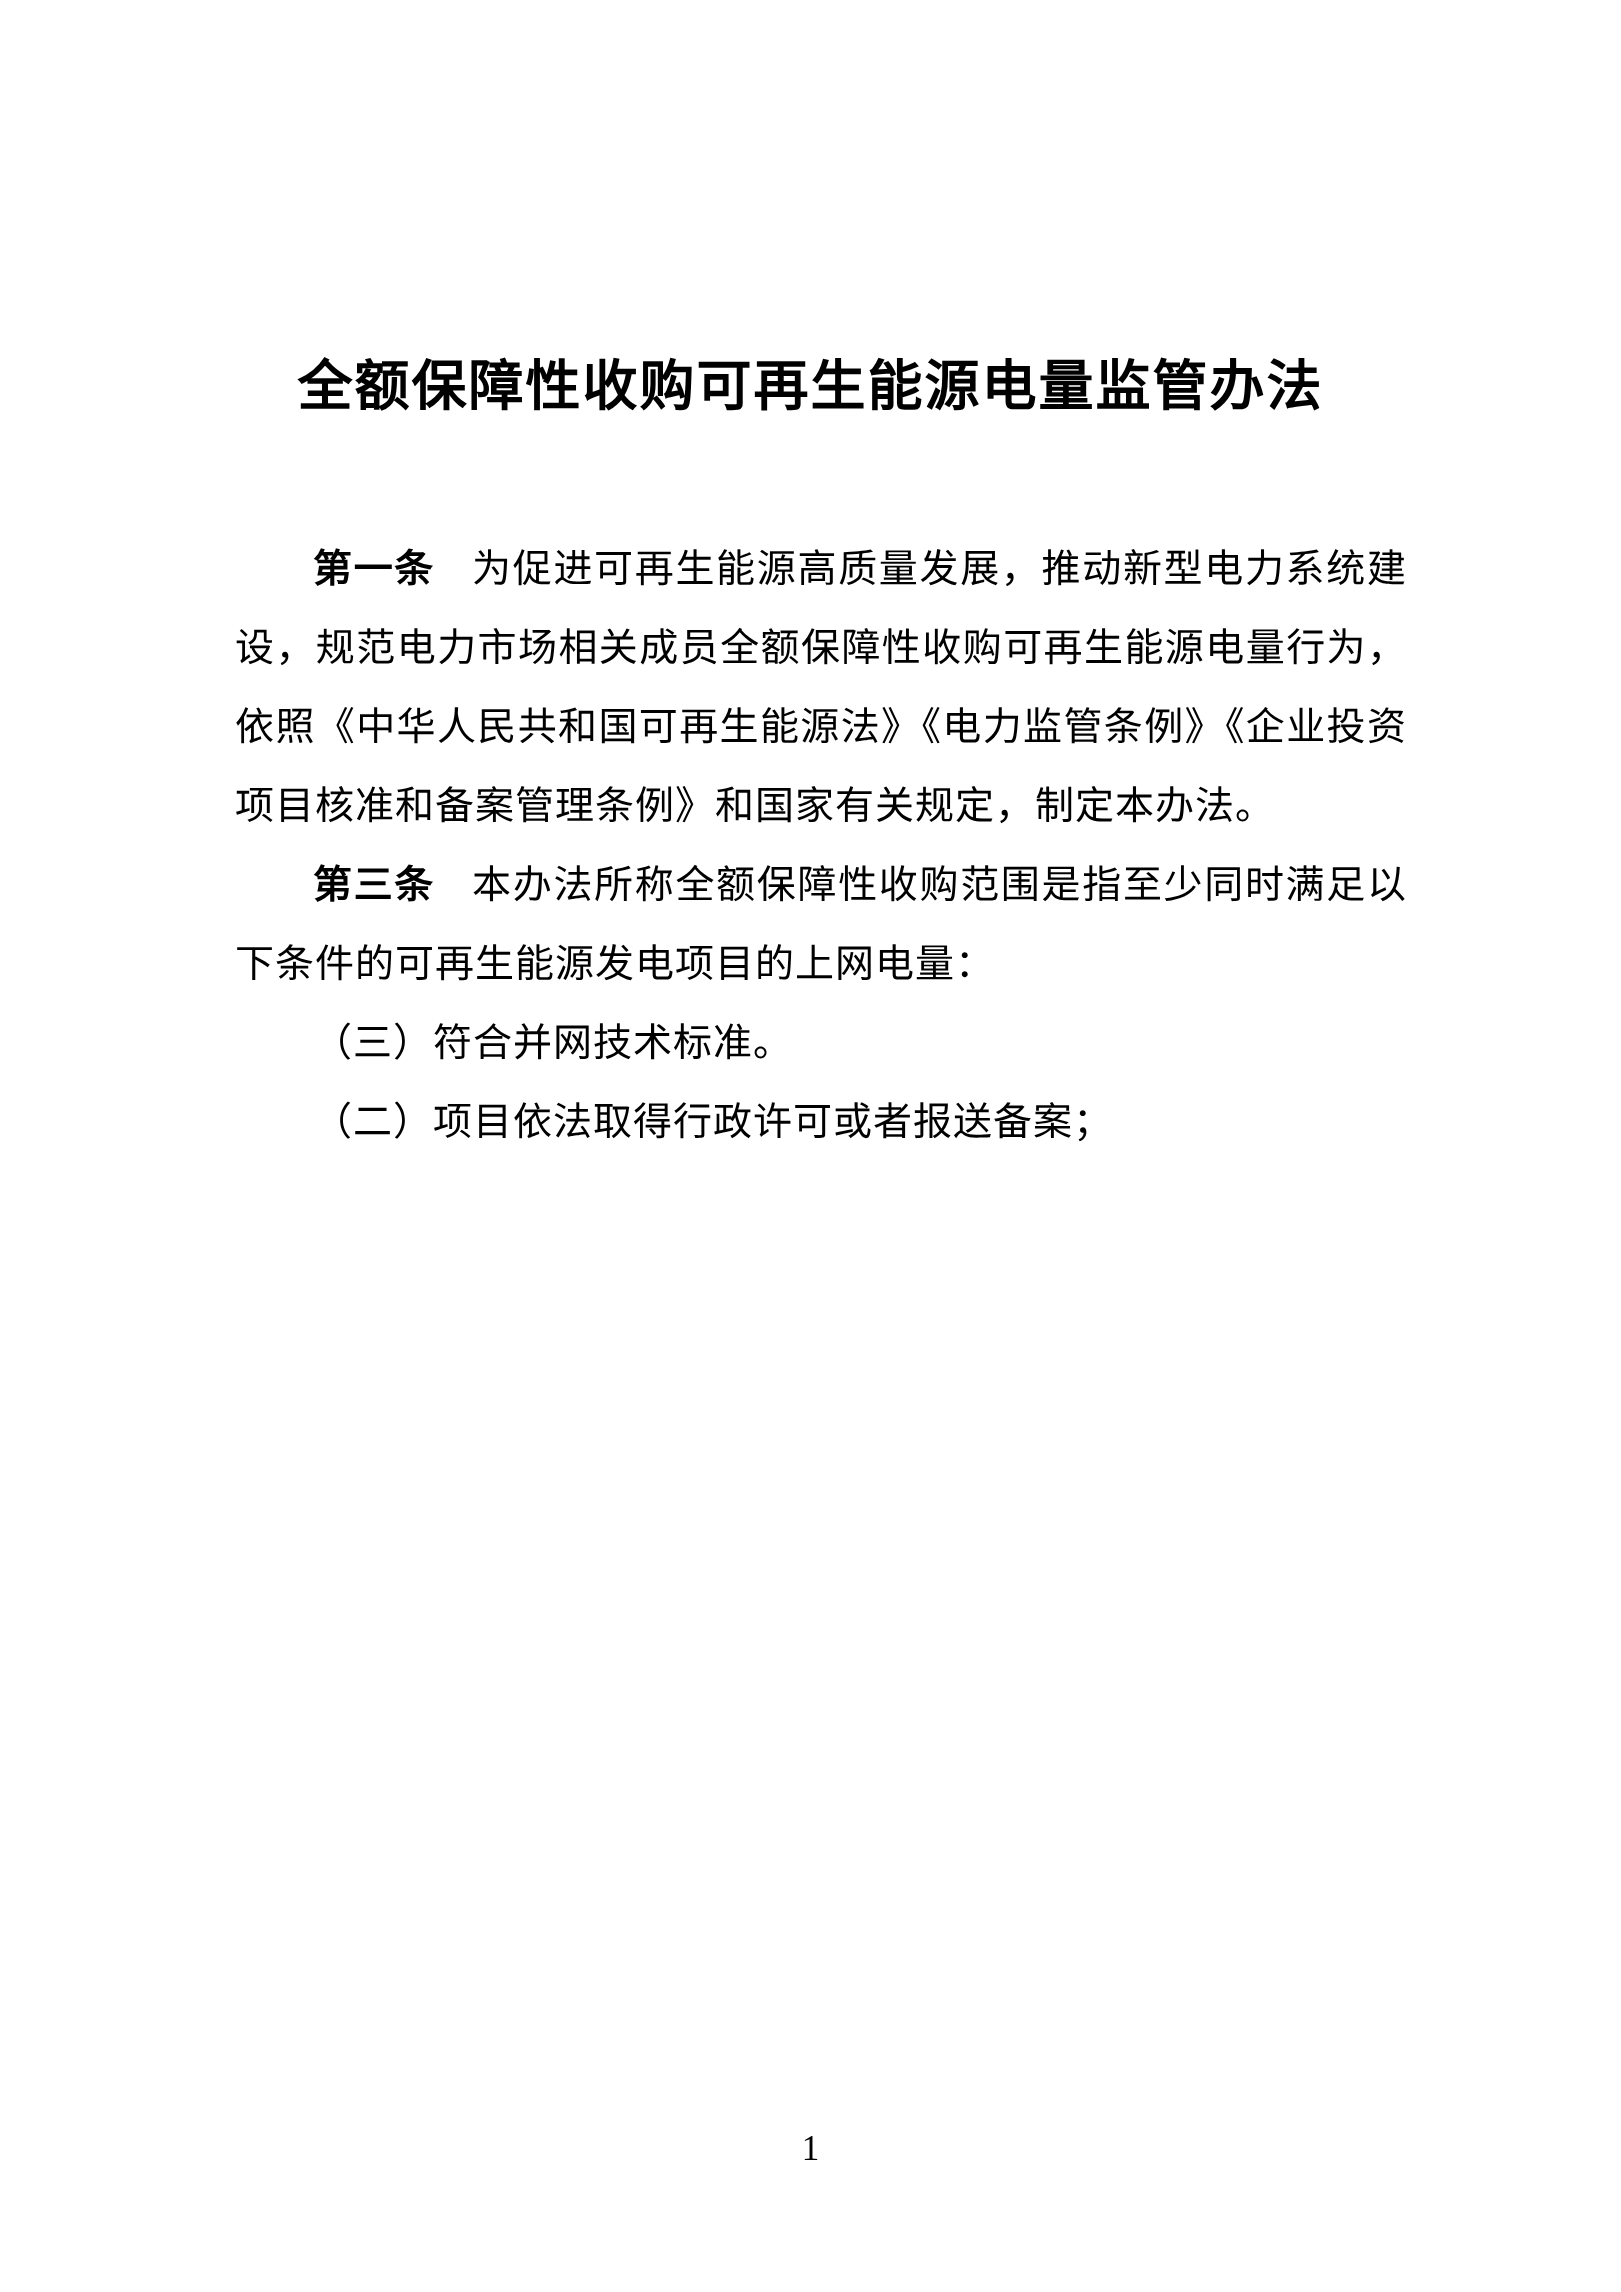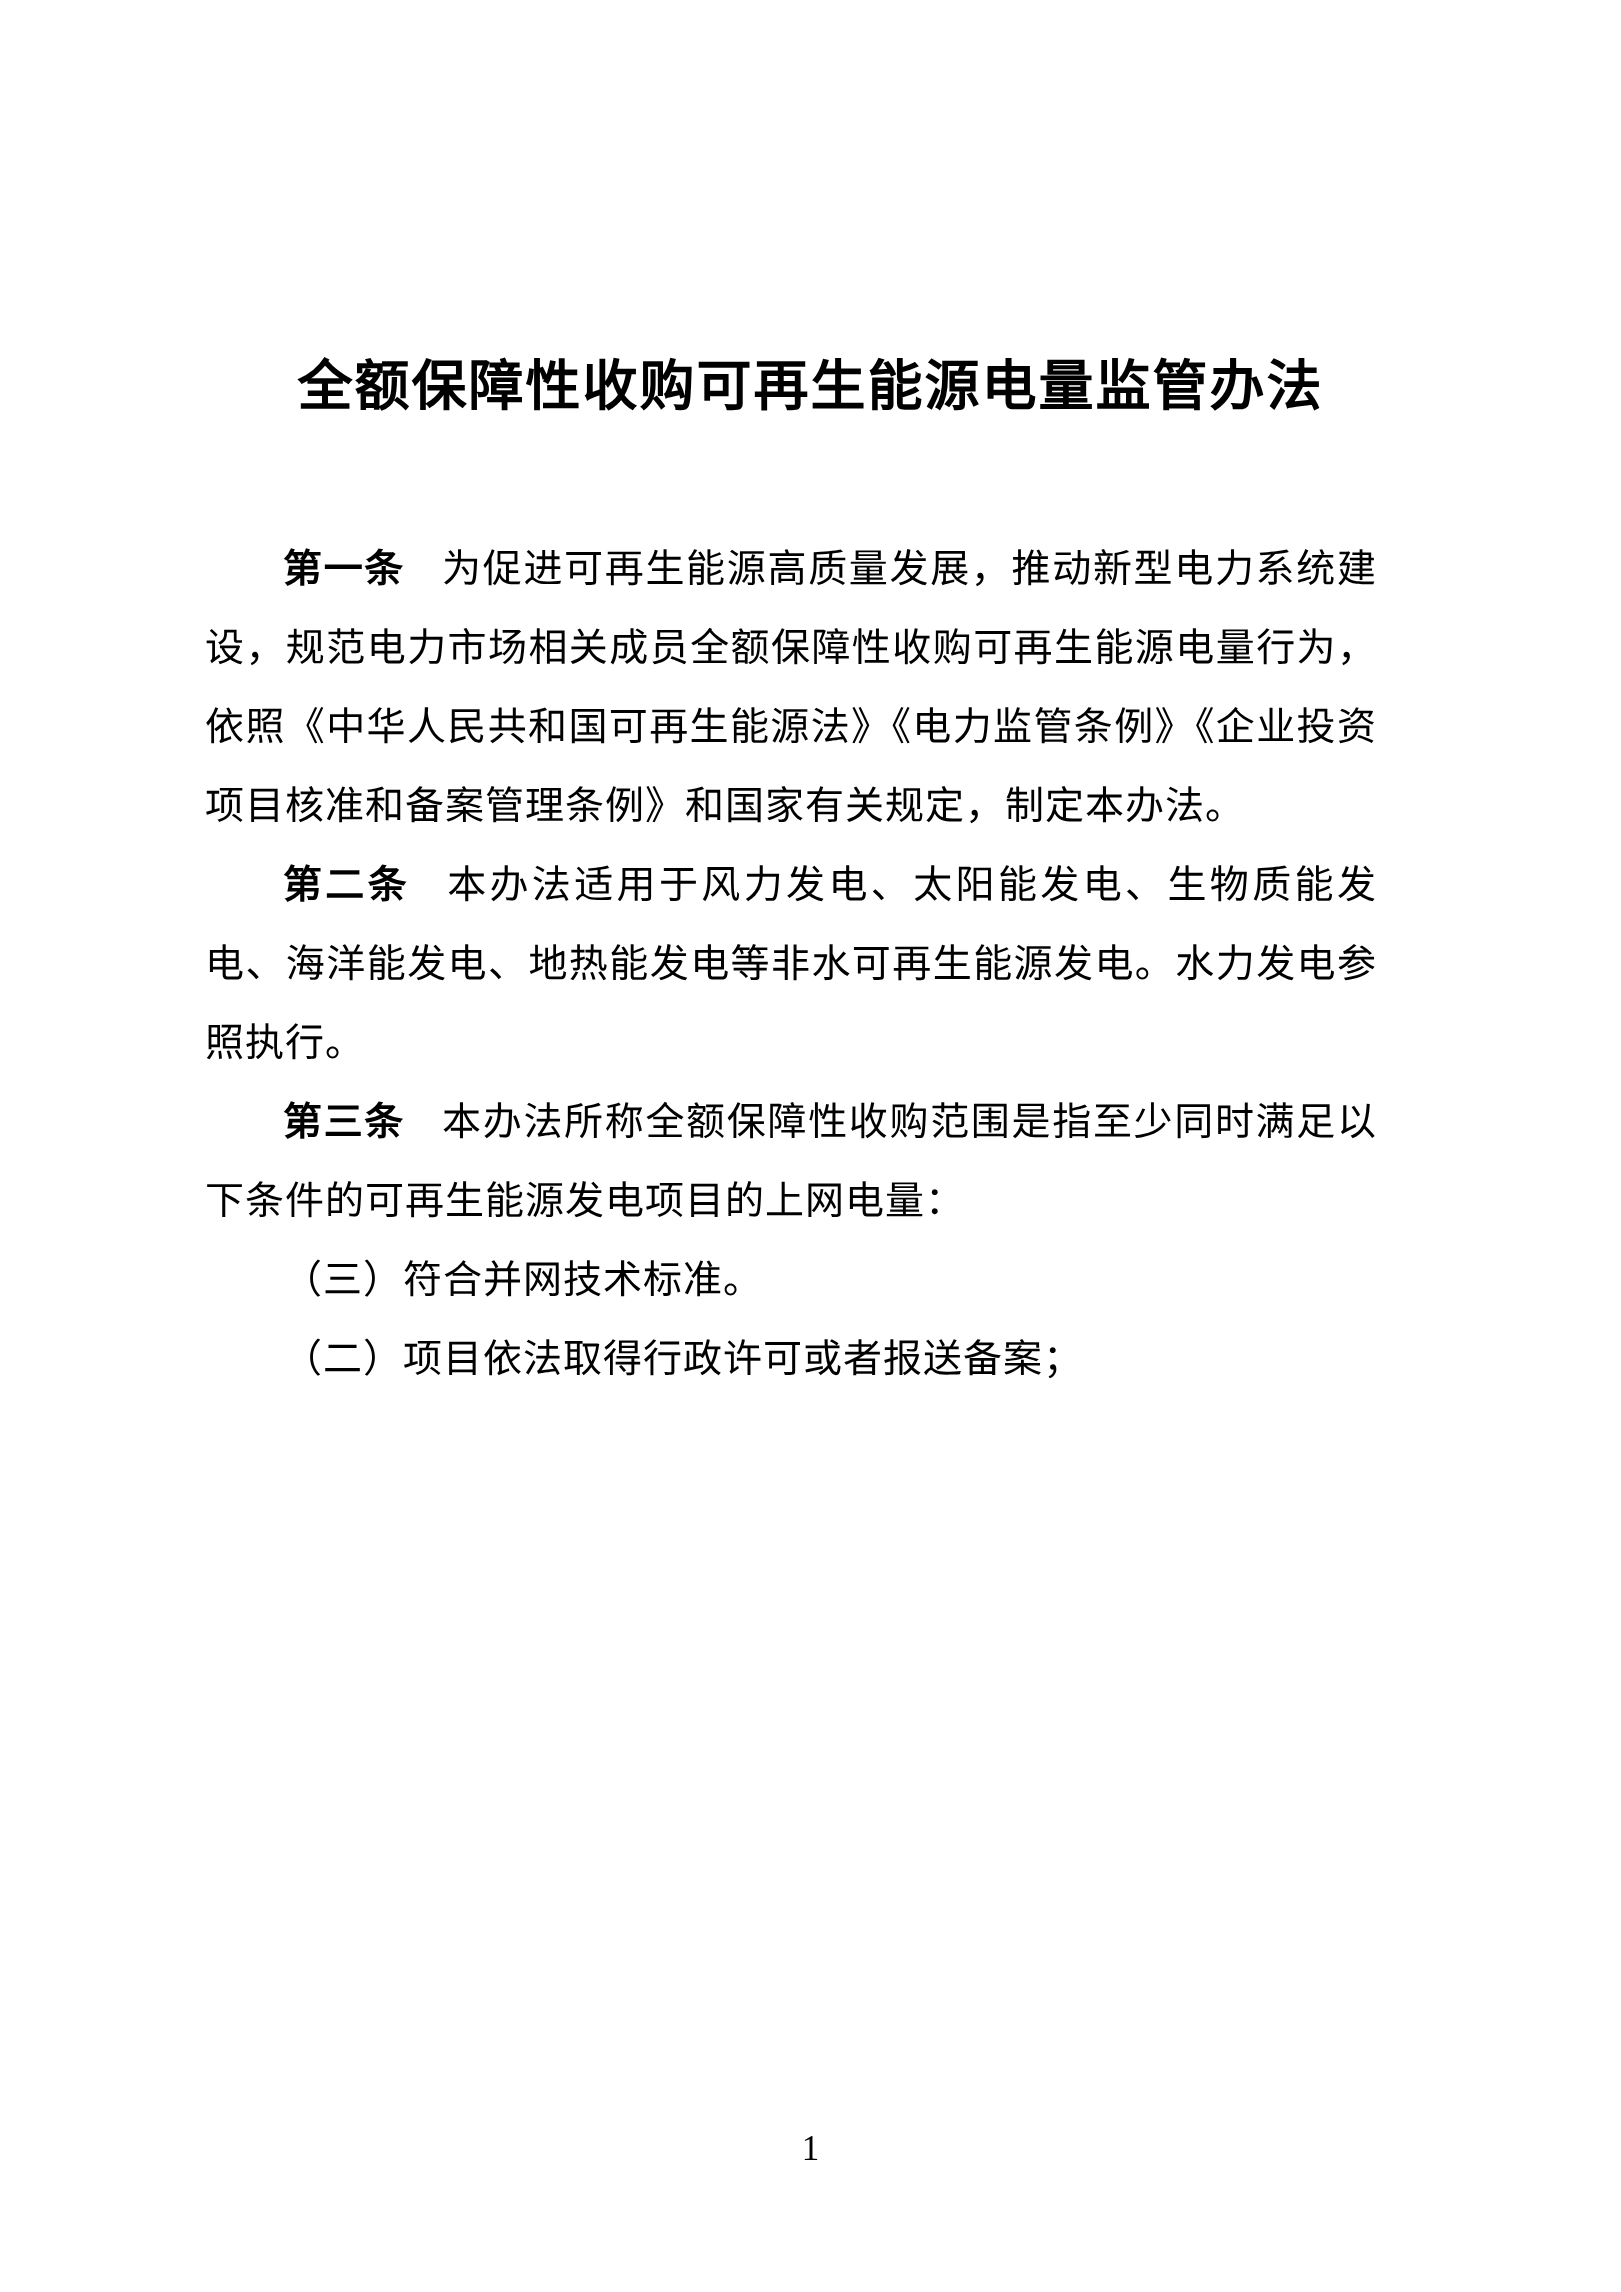--- a/index.html
+++ b/index.html
@@ -25,21 +25,21 @@
     margin: 0;
     text-align: center;
     font-size: 55px;
     line-height: 67px;
     font-weight: 700;
     letter-spacing: 2px;
     font-family: "Liberation Serif", serif;
   }
   .doc-body {
     position: absolute;
-    left: 205px;
+    left: 235px;
     top: 529px;
     width: 1172px;
     font-size: 39px;
     line-height: 79px;
     letter-spacing: 1px;
     text-align: justify;
   }
   .doc-body p {
     margin: 0;
     padding: 0;
@@ -67,21 +67,20 @@
 <body>
 
 <div class="page">
 
   <h1 class="doc-title">全额保障性收购可再生能源电量监管办法</h1>
 
   <div class="doc-body">
 
     <p><span class="article-lead">第一条</span><span>为促进可再生能源高质量发展，推动新型电力系统建设，规范电力市场相关成员全额保障性收购可再生能源电量行为，依照《中华人民共和国可再生能源法》《电力监管条例》《企业投资项目核准和备案管理条例》和国家有关规定，制定本办法。</span></p>
 
-    <p><span class="article-lead">第二条</span><span>本办法适用于风力发电、太阳能发电、生物质能发电、海洋能发电、地热能发电等非水可再生能源发电。水力发电参照执行。</span></p>
 
     <p><span class="article-lead">第三条</span><span>本办法所称全额保障性收购范围是指至少同时满足以下条件的可再生能源发电项目的上网电量：</span></p>
 
 
     <p><span class="article-lead"></span><span>（三）符合并网技术标准。</span></p>
 
     <p><span class="article-lead"></span><span>（二）项目依法取得行政许可或者报送备案；</span></p>
 
 
 

